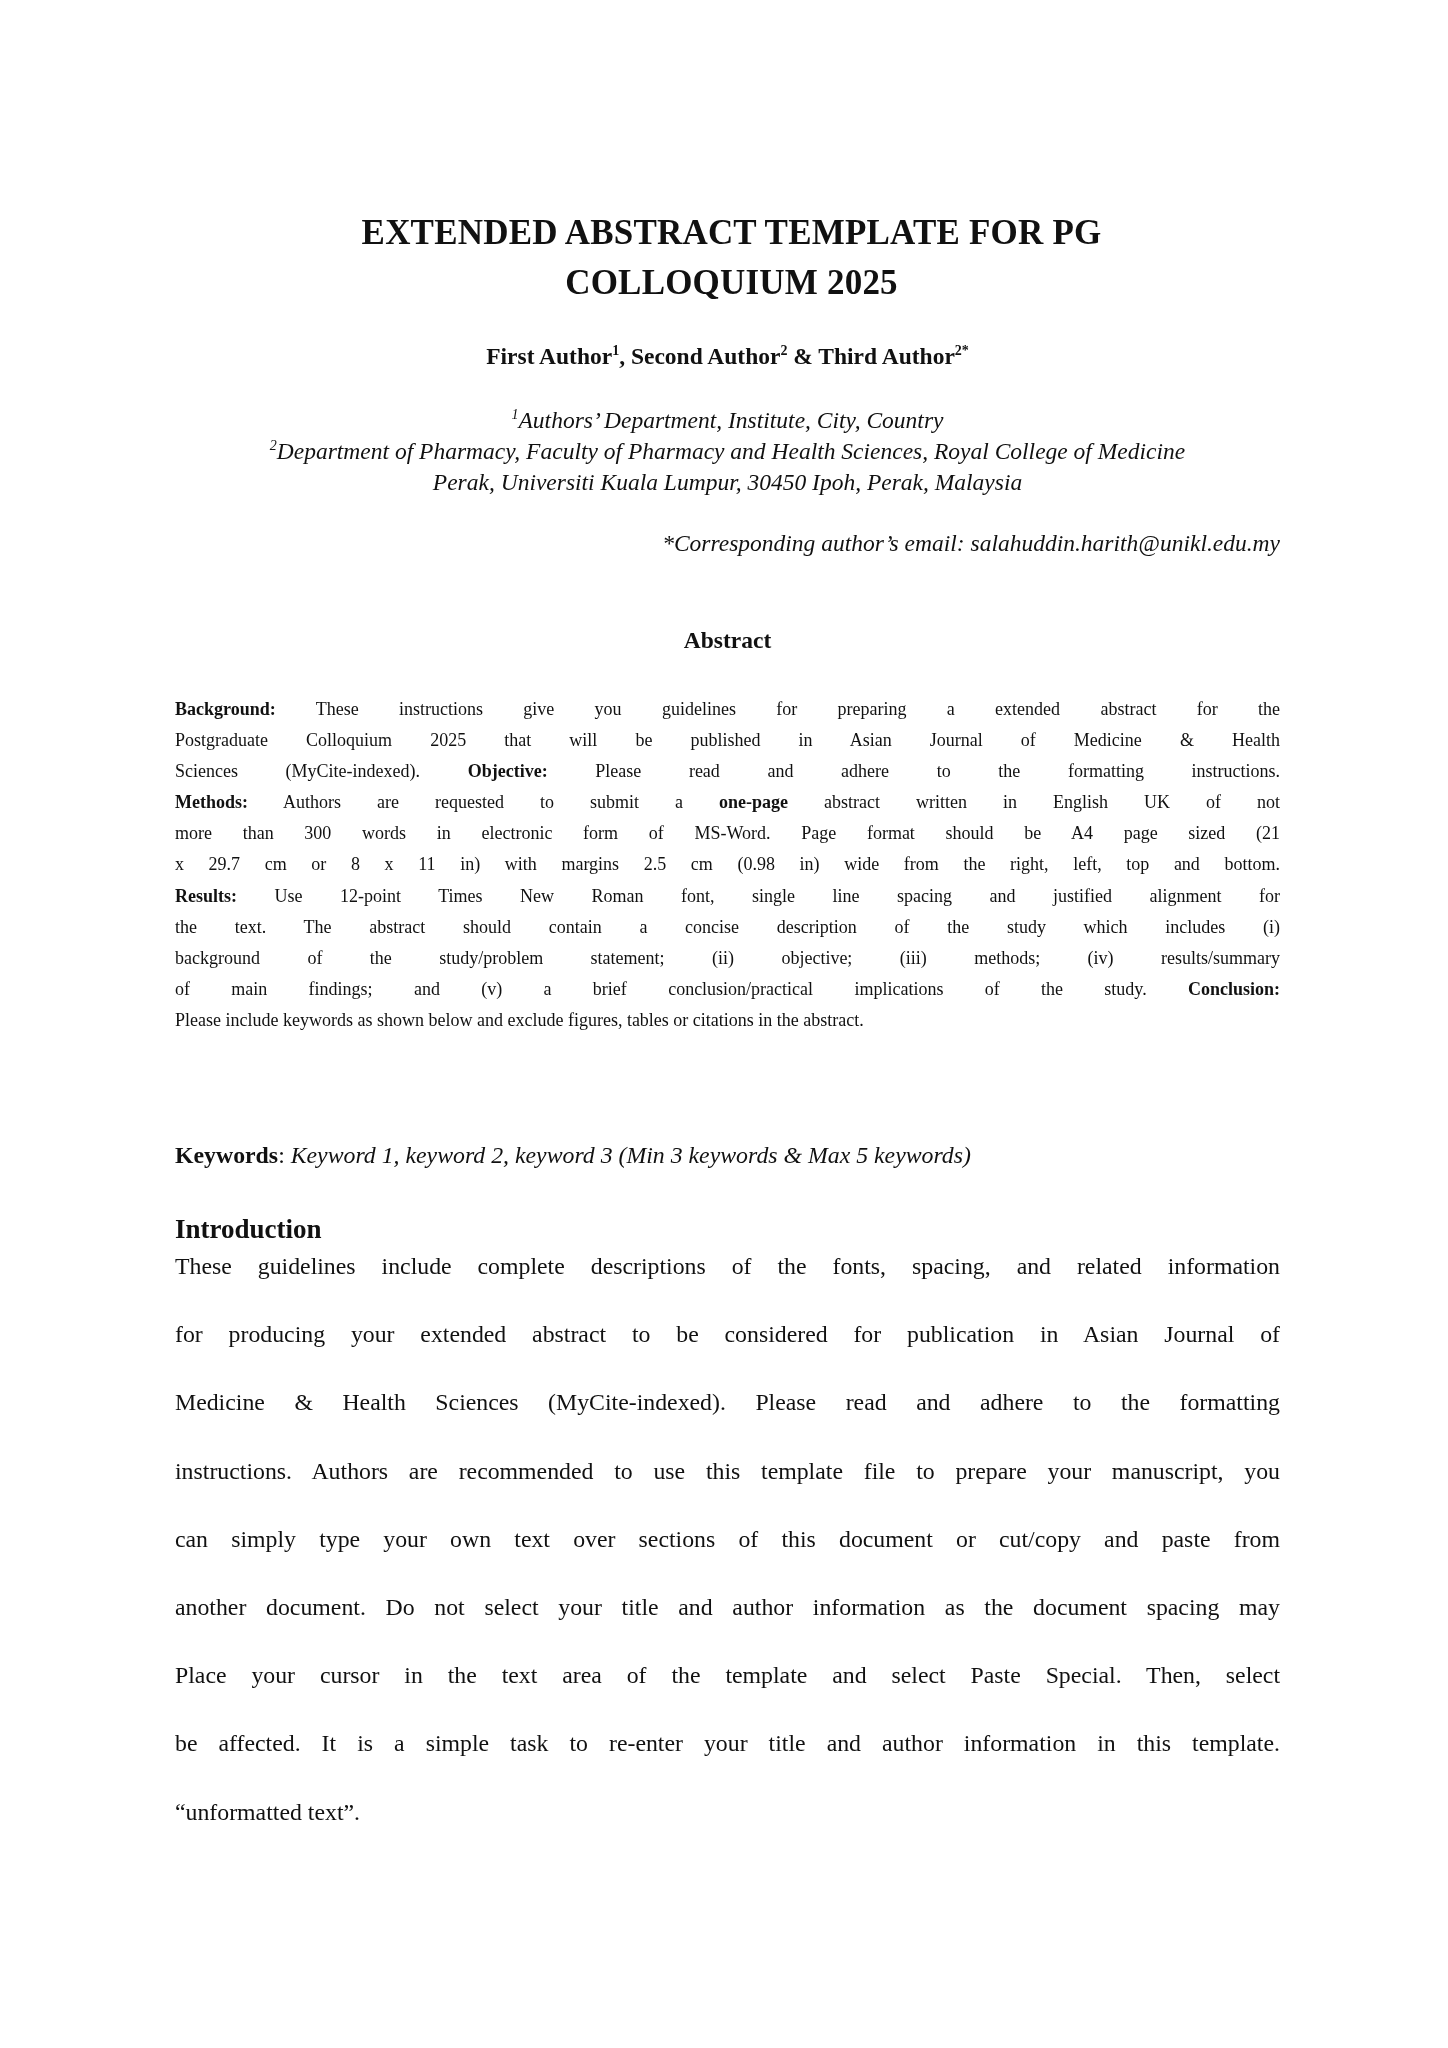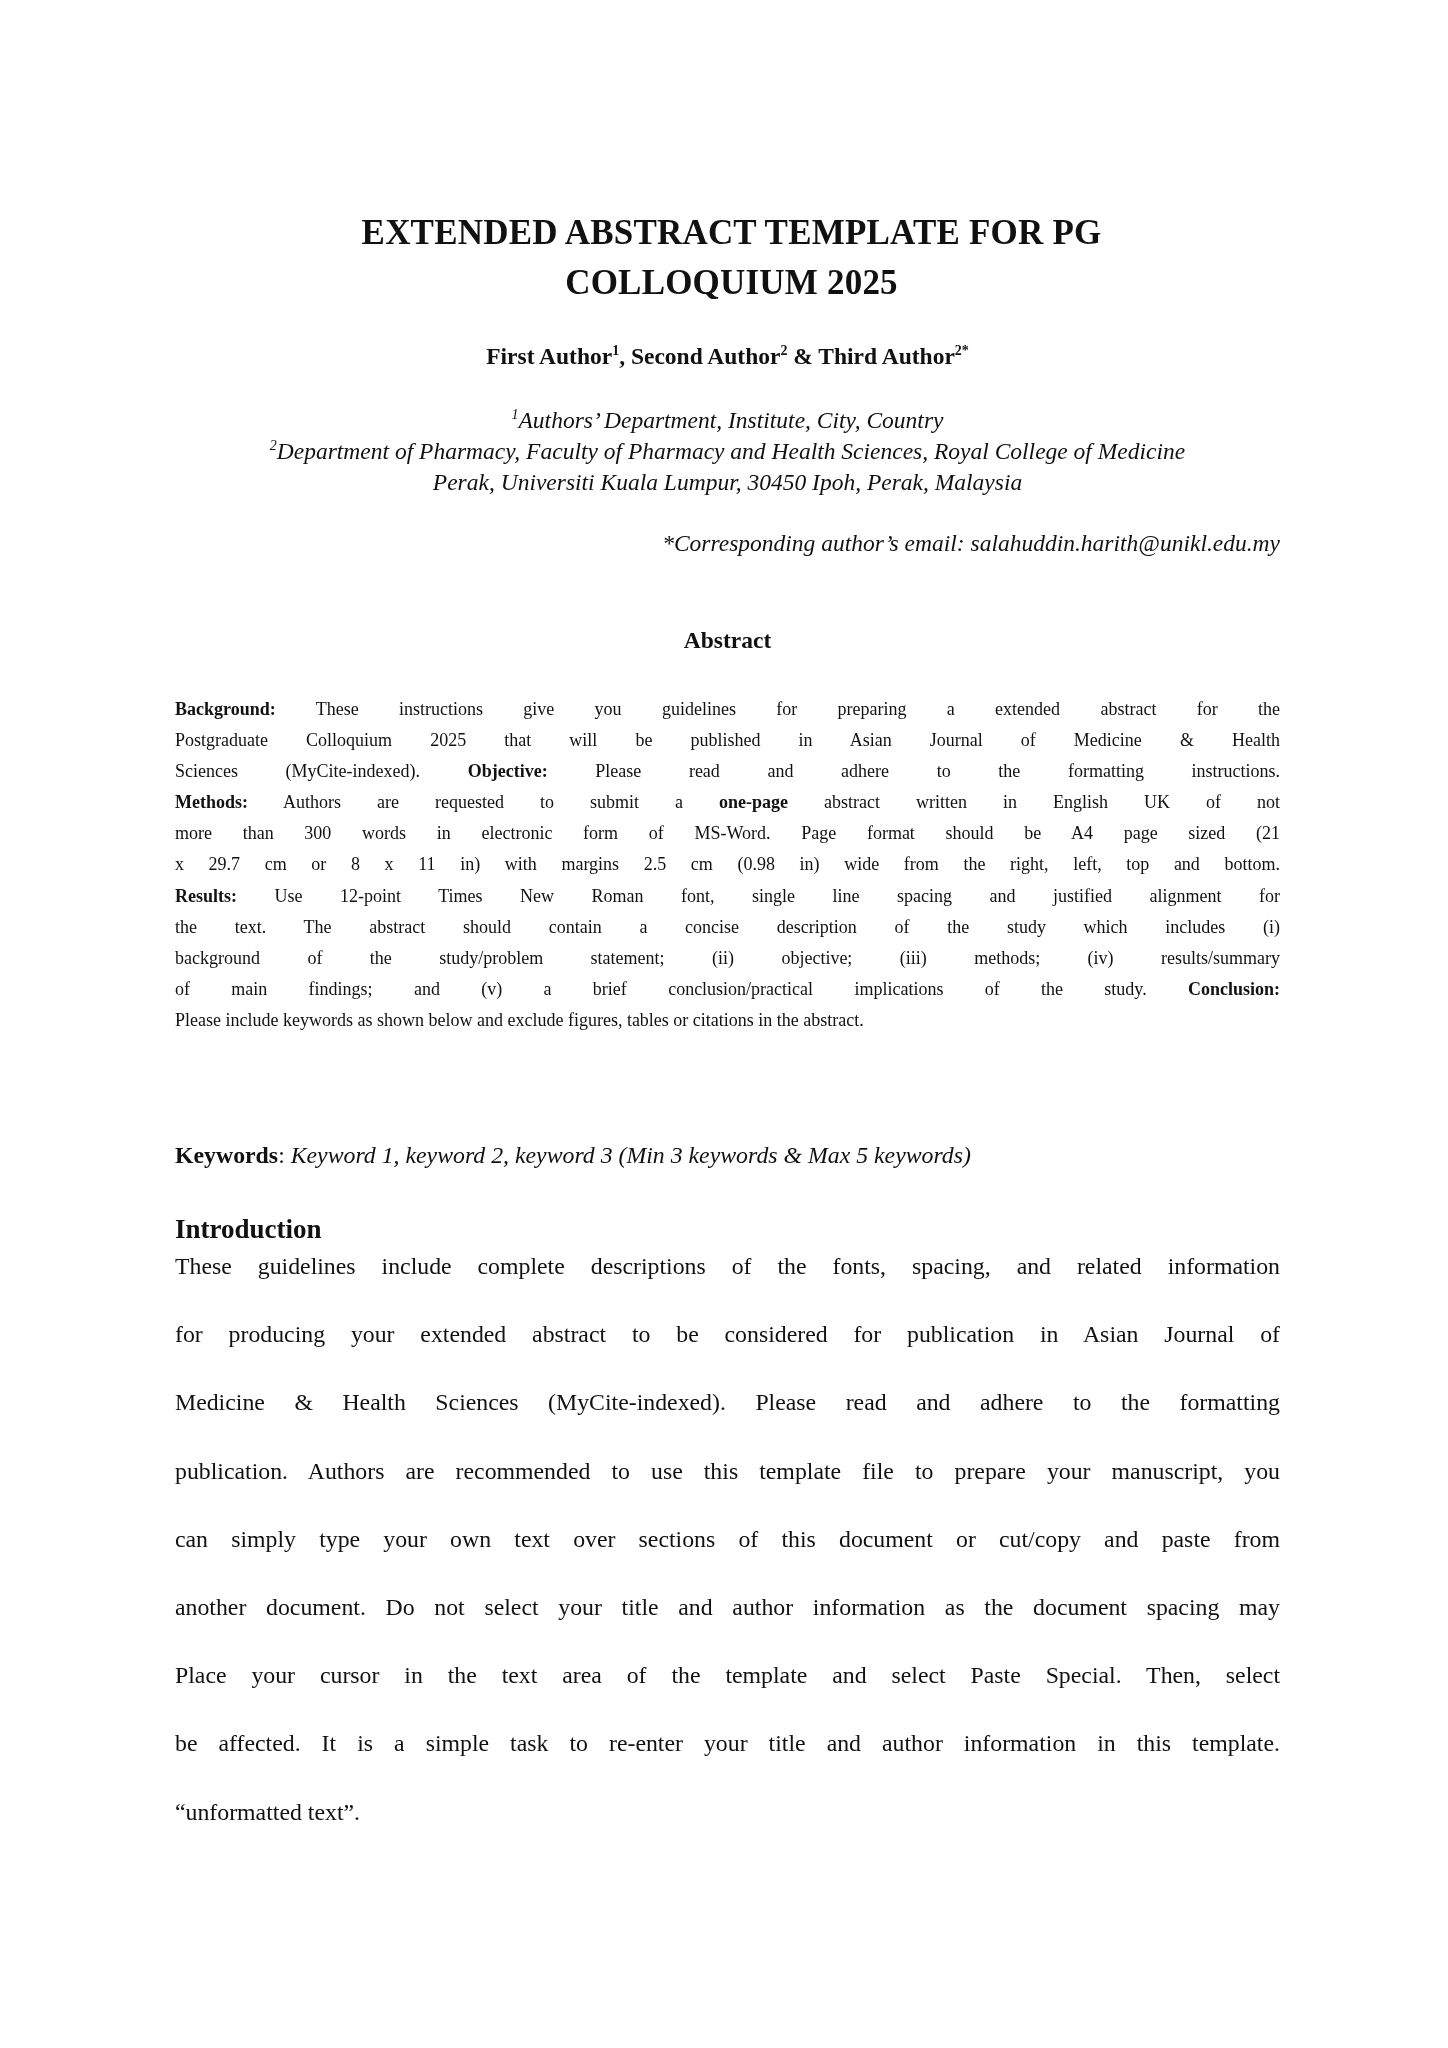--- a/index.html
+++ b/index.html
@@ -178,21 +178,21 @@
   <div class="keywords">
     <span class="b">Keywords</span><span>: </span><span class="kw-values">Keyword 1, keyword 2, keyword 3 (Min 3 keywords &amp; Max 5 keywords)</span>
   </div>
 
   <div class="intro-heading">Introduction</div>
 
   <div class="intro-body" id="intro-body">
       <span class="line">These guidelines include complete descriptions of the fonts, spacing, and related information</span>
       <span class="line">for producing your extended abstract to be considered for publication in Asian Journal of</span>
       <span class="line">Medicine &amp; Health Sciences (MyCite-indexed). Please read and adhere to the formatting</span>
-      <span class="line">publication. Authors are recommended to use this template file to prepare your manuscript, you</span>
+      <span class="line">instructions. Authors are recommended to use this template file to prepare your manuscript, you</span>
       <span class="line">can simply type your own text over sections of this document or cut/copy and paste from</span>
       <span class="line">another document. Do not select your title and author information as the document spacing may</span>
       <span class="line">Place your cursor in the text area of the template and select Paste Special. Then, select</span>
       <span class="line">be affected. It is a simple task to re-enter your title and author information in this template.</span>
       <span class="line last">“unformatted text”.</span>
     </div>
 
 </div>
 
 </body></html>

